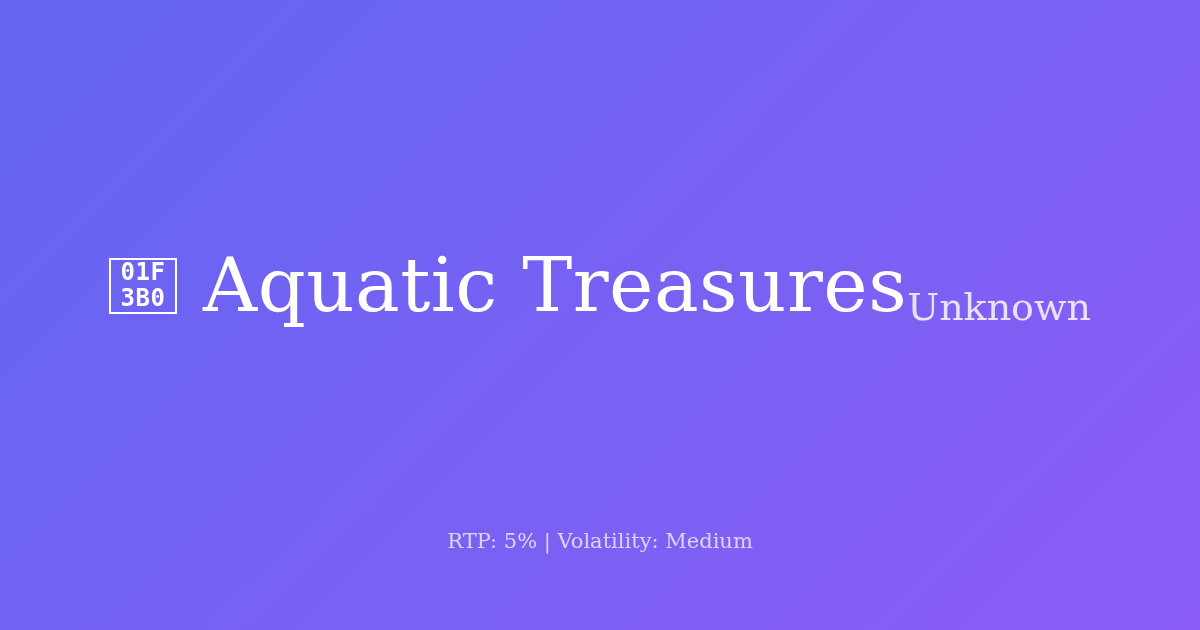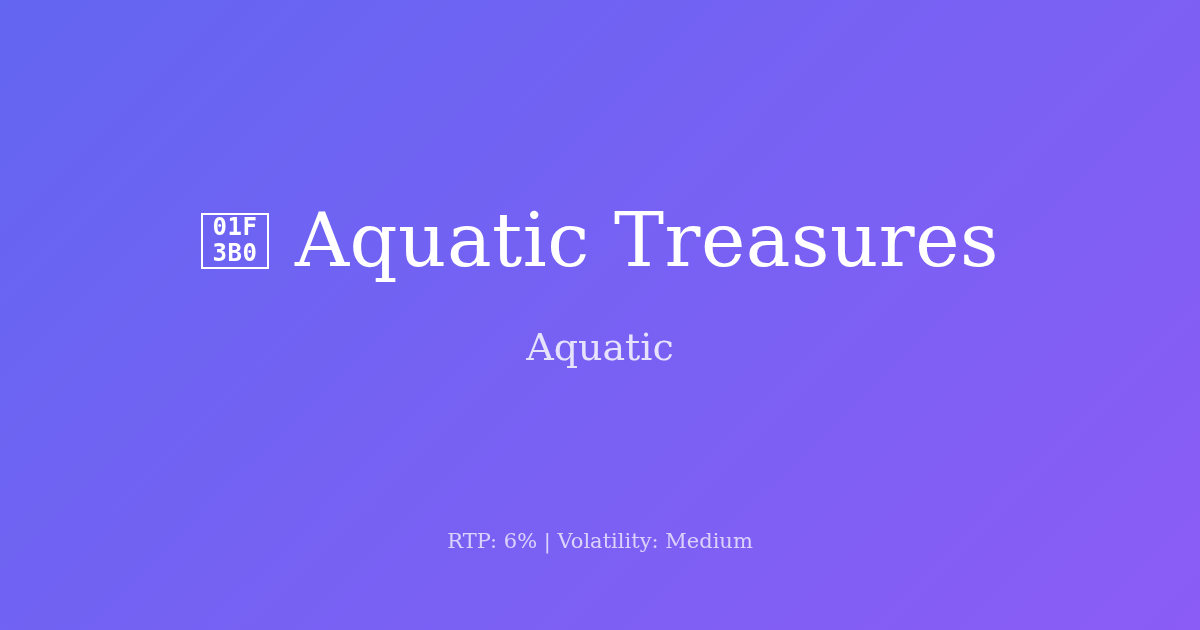--- a/index.html
+++ b/index.html
@@ -18,21 +18,21 @@
     flex-direction: column;
     align-items: center;
     justify-content: center;
     position: relative;
   }
 
   
   .card {
     width: 100%;
     display: flex;
-    flex-direction: column;
+    flex-direction: row;
     justify-content: center;
     text-align: center;
     
     margin-top: -58px;
   }
 
   
   .title-row {
     display: flex;
     align-items: center;
@@ -102,16 +102,16 @@
   <div class="title-row">
 
     <div class="tofu">
       <span>01F</span>
       <span>3B0</span>
     </div>
 
     <h1 class="title">Aquatic Treasures</h1>
   </div>
 
-  <div class="subtitle">Aquatic</div>
+  <div class="subtitle">Unknown</div>
 </div>
 
-<div class="meta">RTP: 6% | Volatility: Medium</div>
+<div class="meta">RTP: 5% | Volatility: Medium</div>
 
 </body></html>

